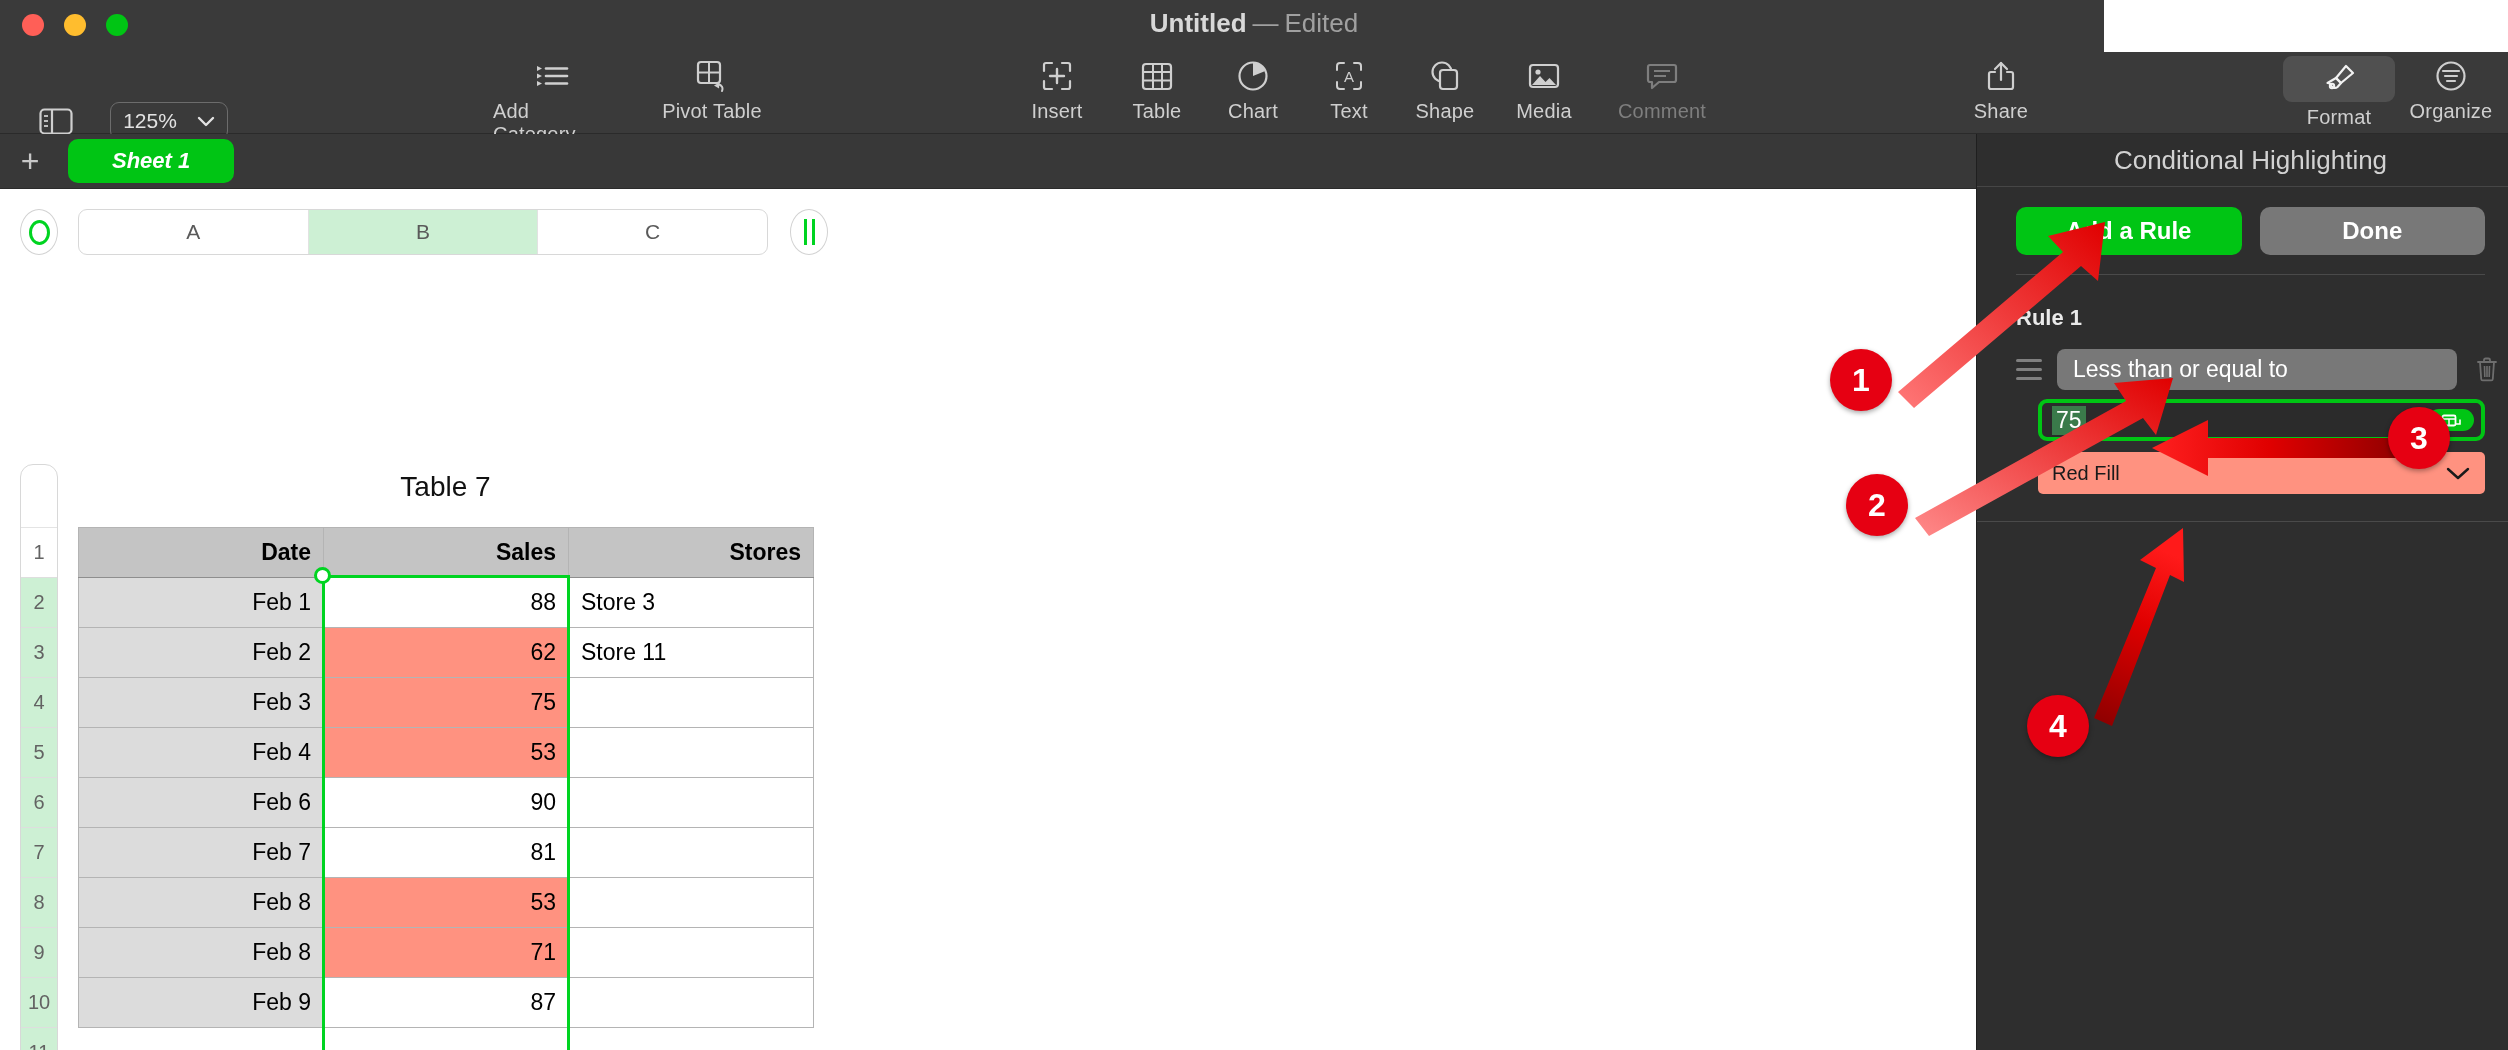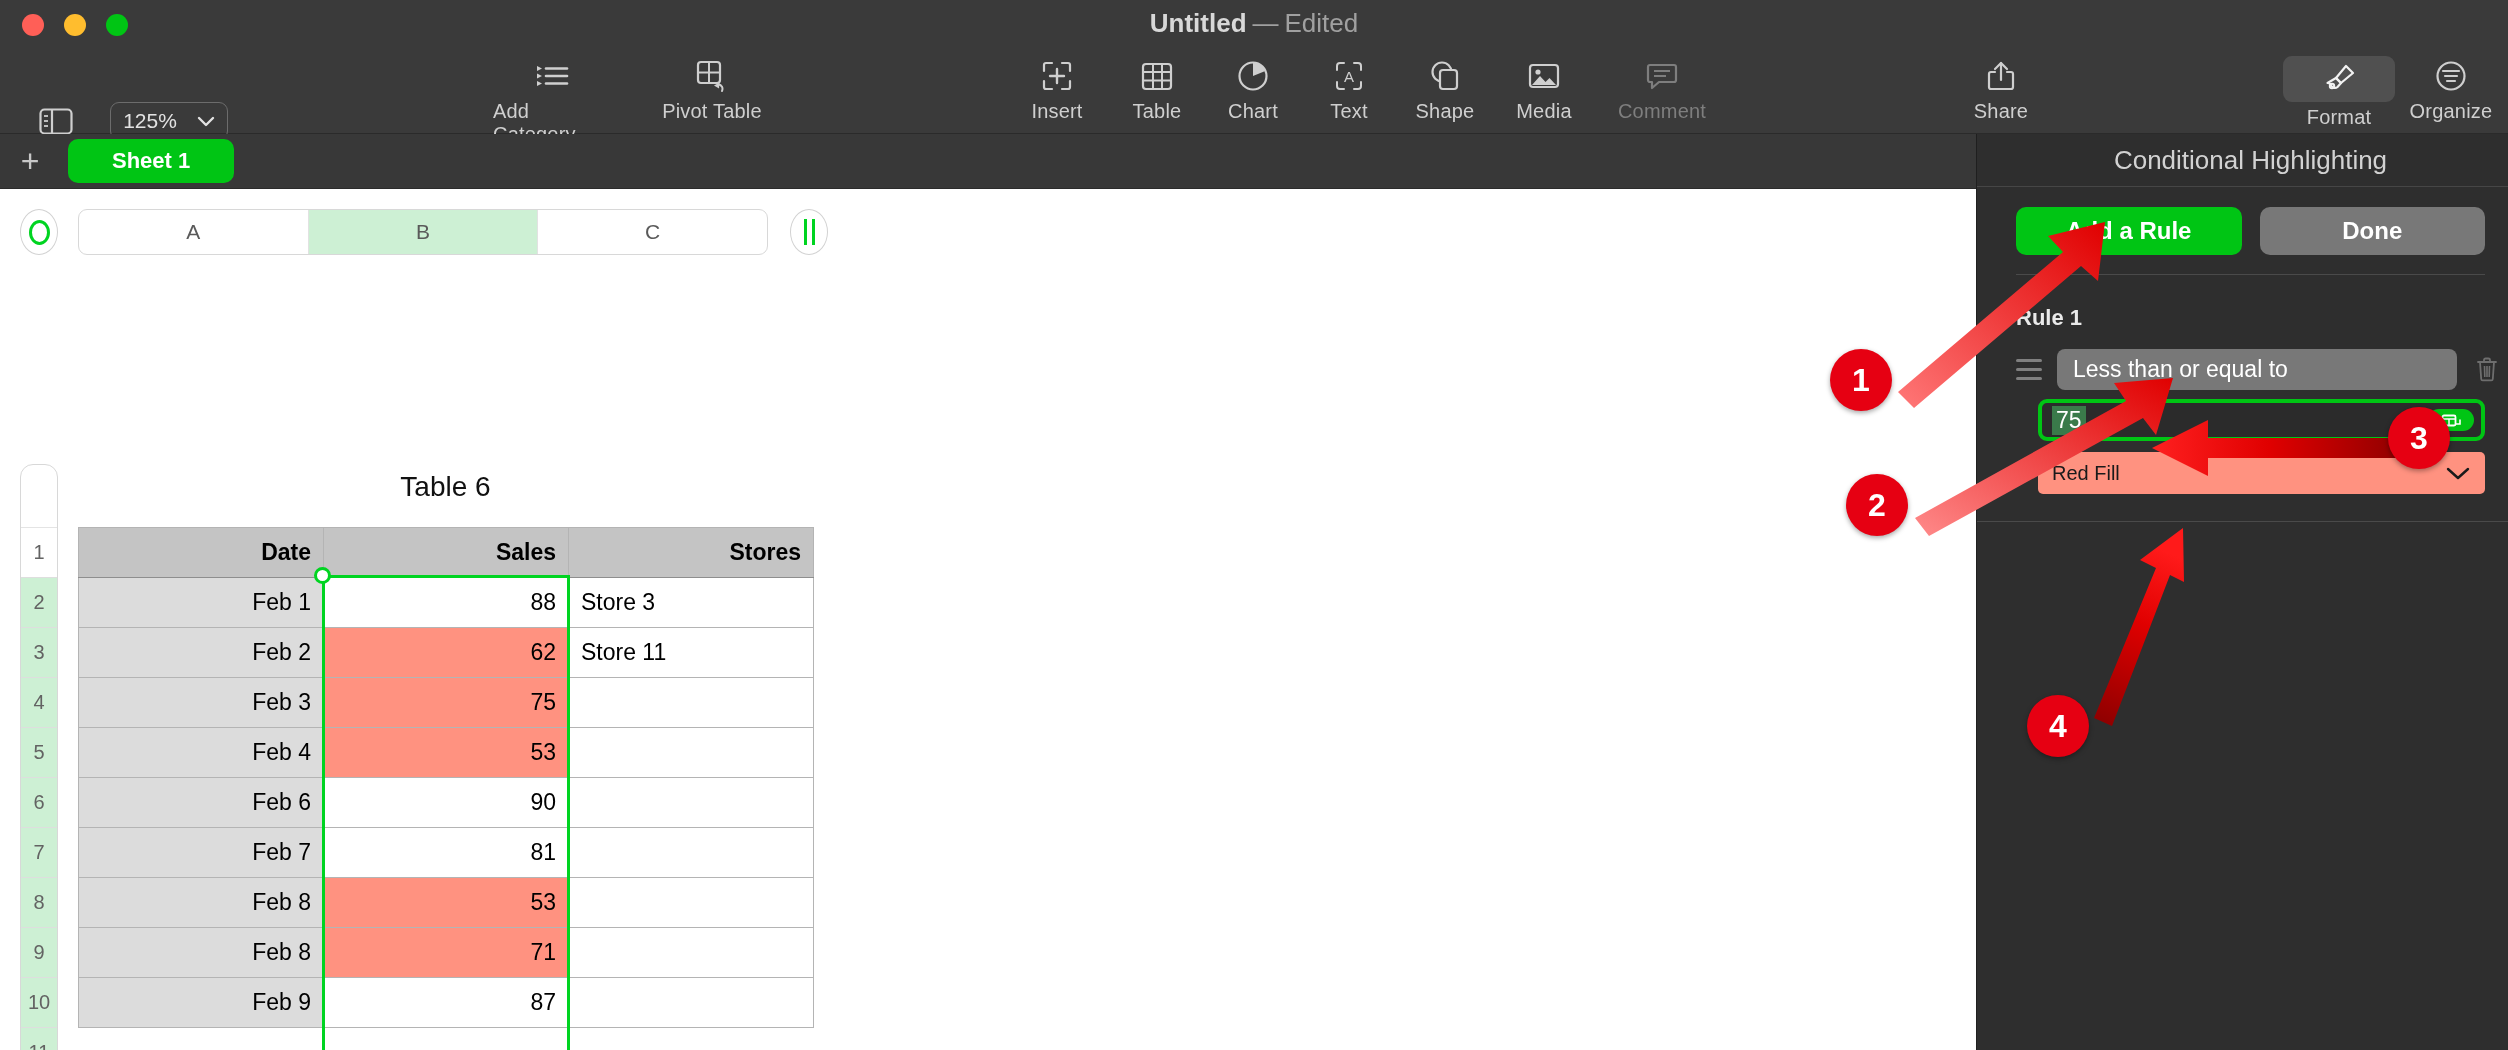--- a/index.html
+++ b/index.html
@@ -7,21 +7,21 @@
     width: 2508px; height: 1050px;
     overflow: hidden;
     background: #ffffff;
     font-family: "Liberation Sans", sans-serif;
     -webkit-font-smoothing: antialiased;
   }
   #app { position: relative; width: 2508px; height: 1050px; }
 
   
   .titlebar {
-    position: absolute; left: 0; top: 0; width: 2508px; height: 52px;
+    position: absolute; left: 0; top: 0; width: 2104px; height: 52px;
     background: #3a3a3a;
   }
   .traffic { position: absolute; left: 22px; top: 14px; display: flex; gap: 20px; }
   .light { width: 22px; height: 22px; border-radius: 50%; }
   .light.red { background: #ff5f57; }
   .light.yellow { background: #ffbd2e; }
   .light.green { background: #00c514; }
   .doc-title {
     position: absolute; left: 0; top: 8px; width: 2508px;
     text-align: center; font-size: 26px; color: #d8d8d8; font-weight: bold;
@@ -70,21 +70,21 @@
     position: absolute; left: 0; top: 134px; width: 1976px; height: 55px;
     background: #383838;
     border-bottom: 1px solid #2b2b2b;
     display: flex; align-items: center;
   }
   .add-sheet {
     width: 60px; text-align: center; color: #c8c8c8; font-size: 32px; line-height: 1;
   }
   .sheet-tab {
     background: #00c514; color: #ffffff; font-weight: bold; font-size: 22px;
-    padding: 9px 44px; border-radius: 10px; margin-left: 8px;
+    padding: 9px 44px; border-radius: 10px; margin-left: 8px; font-style: italic;
   }
 
   
   .canvas {
     position: absolute; left: 0; top: 189px; width: 1976px; height: 861px;
     background: #ffffff; overflow: hidden;
   }
 
   
   .colbar { position: absolute; left: 0; top: 20px; width: 900px; height: 50px; }
@@ -432,21 +432,21 @@
       <div class="rn sel">5</div>
       <div class="rn sel">6</div>
       <div class="rn sel">7</div>
       <div class="rn sel">8</div>
       <div class="rn sel">9</div>
       <div class="rn sel">10</div>
       <div class="rn sel">11</div>
 
     </div>
 
-    <div class="tbl-title">Table 6</div>
+    <div class="tbl-title">Table 7</div>
 
     <table class="grid">
       <tbody>
           <tr>
         <th class="c-date">Date</th>
         <th class="c-sales">Sales</th>
         <th class="c-stores">Stores</th>
       </tr>
       <tr>
         <td class="c-date">Feb 1</td>

